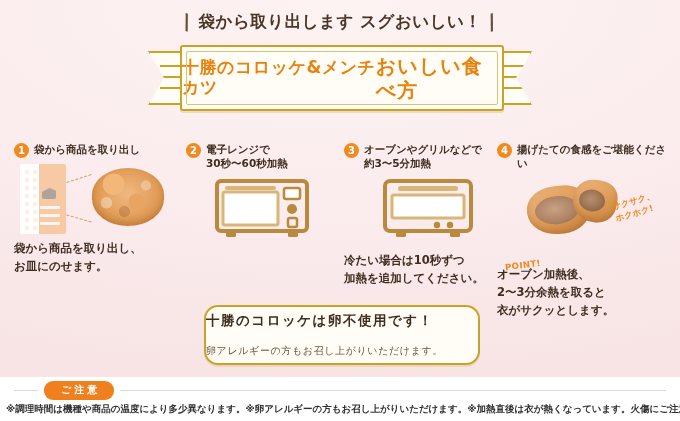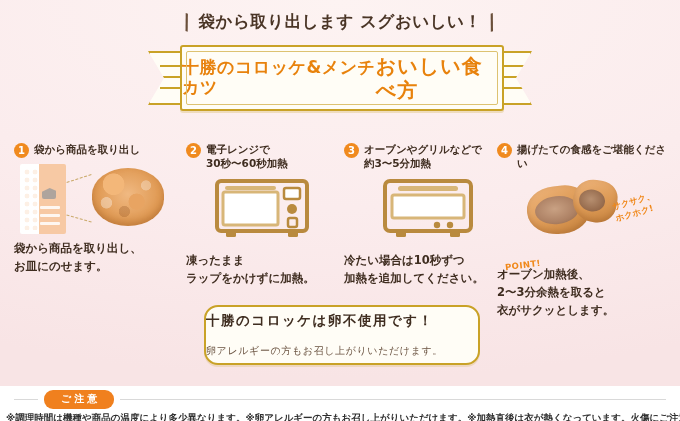--- a/index.html
+++ b/index.html
@@ -169,21 +169,21 @@
   .egg{
     position:absolute;left:204px;top:305px;width:272px;height:56px;
     background:#fffdf6;border:2px solid #c9a227;border-radius:14px;
     display:flex;flex-direction:column;justify-content:center;
     box-shadow:0 2px 0 rgba(201,162,39,.2);
   }
   .egg-l1{font-size:13.5px;font-weight:700;color:#3f2d20;letter-spacing:1.5px;}
   .egg-l2{font-size:10px;color:#6b5442;margin-top:14px;letter-spacing:.6px;}
 
   
-  .caution{position:absolute;left:0;right:0;bottom:0;height:35px;background:#fff;}
+  .caution{position:absolute;left:0;right:0;bottom:0;height:44px;background:#fff;}
   .caution-head{
     position:absolute;left:0;right:0;top:5px;height:16px;
     display:flex;align-items:center;
   }
   .rule{flex:1;height:1px;background:#d9d9d9;}
   .rule.l{margin-left:14px;margin-right:6px;max-width:24px;}
   .rule.r{margin-left:6px;margin-right:14px;}
   .pill{
     background:#f0801e;color:#fff;border-radius:9px;
     font-size:10px;font-weight:700;letter-spacing:3px;
@@ -256,22 +256,20 @@
           <rect x="3" y="3" width="90" height="50" rx="4" fill="none" stroke="#b98a3e" stroke-width="4"></rect>
           <rect x="9" y="14" width="55" height="33" rx="2" fill="#fff" stroke="#d8b678" stroke-width="3"></rect>
           <rect x="11" y="8" width="51" height="4" rx="2" fill="#d8b678"></rect>
           <rect x="70" y="10" width="16" height="11" rx="2" fill="#fff" stroke="#b98a3e" stroke-width="2.5"></rect>
           <circle cx="78" cy="31" r="5" fill="#b98a3e"></circle>
           <rect x="74" y="40" width="9" height="9" rx="2" fill="none" stroke="#b98a3e" stroke-width="2.5"></rect>
           <rect x="12" y="53" width="10" height="6" rx="1.5" fill="#b98a3e"></rect>
           <rect x="74" y="53" width="10" height="6" rx="1.5" fill="#b98a3e"></rect>
         </svg>
       </div>
-      <div class="step-body">凍ったまま
-ラップをかけずに加熱。</div>
     </div>
 
     <div class="step s3">
       <div class="step-head">
         <div class="badge">3</div>
         <div class="step-title">オーブンやグリルなどで
 約3〜5分加熱</div>
       </div>
       <div class="art">
         <svg class="appliance ov" viewBox="0 0 92 62">

